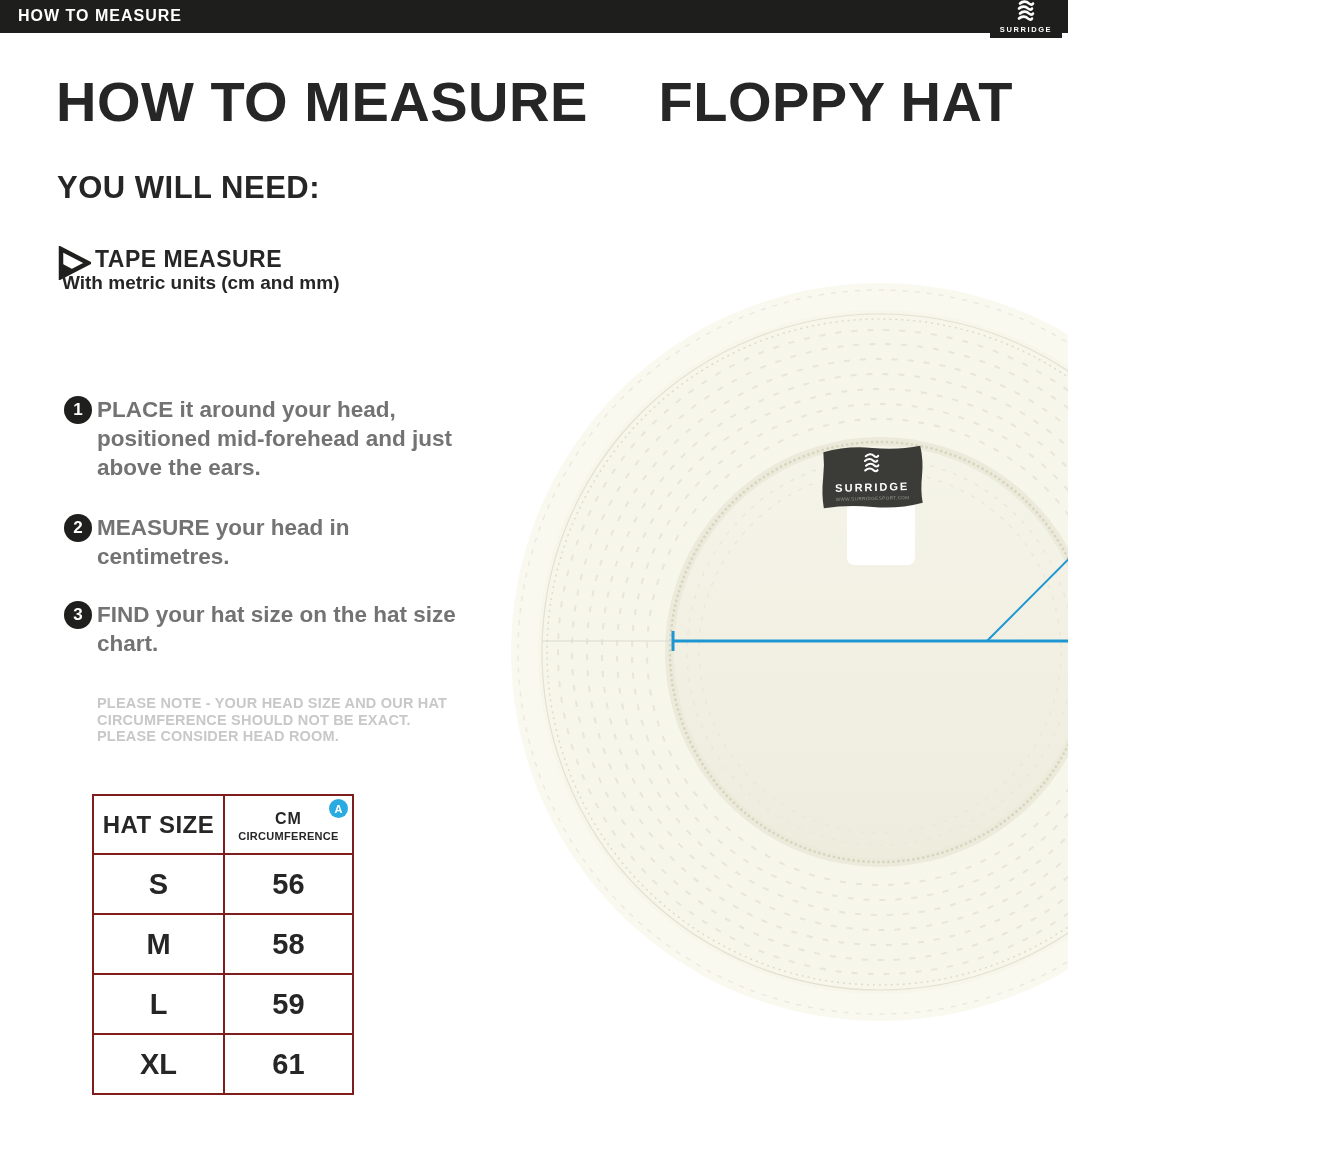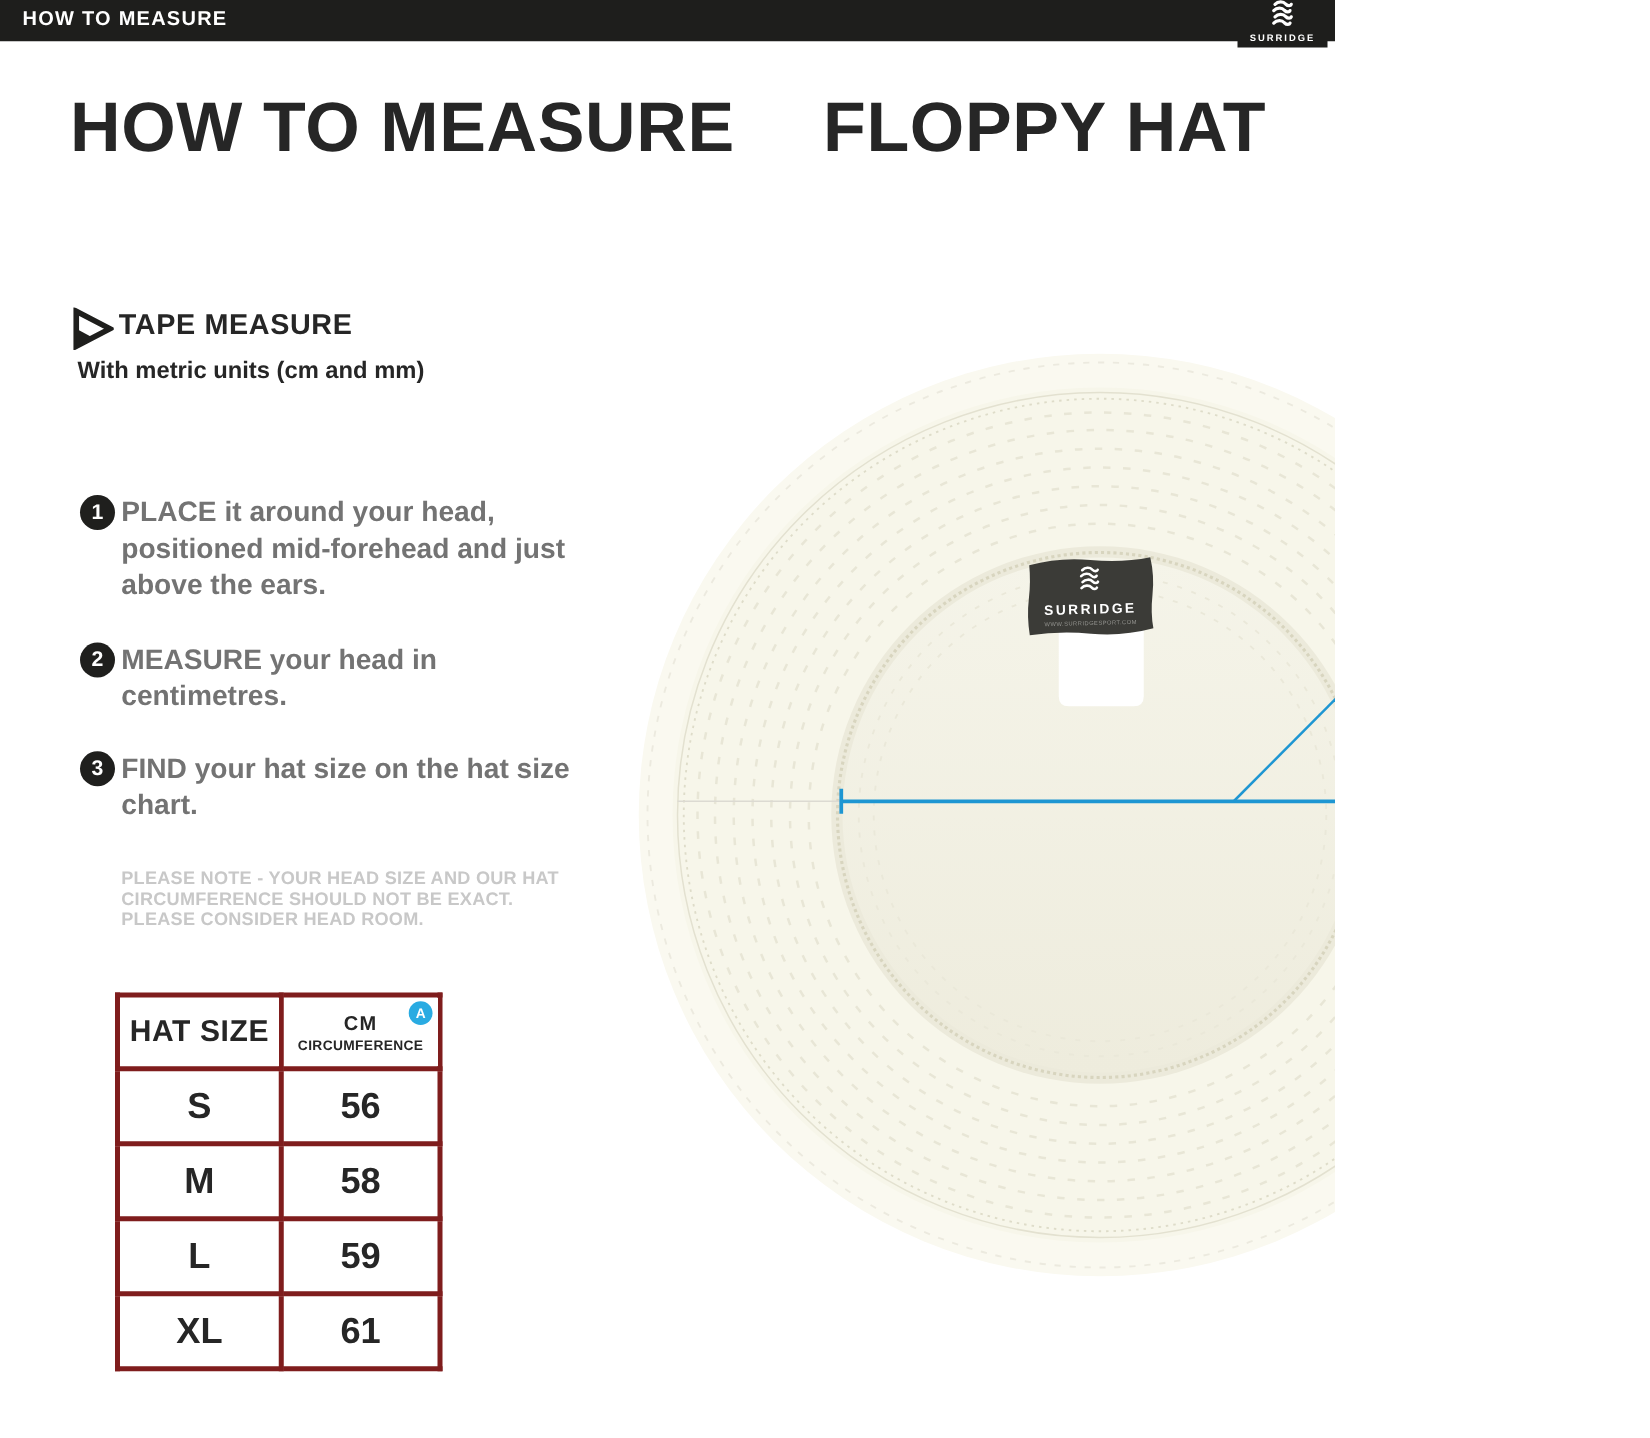--- a/index.html
+++ b/index.html
@@ -15,36 +15,36 @@
   
   .h1 { position:absolute; top:74px; font-size:56px; font-weight:bold; color:#262626; letter-spacing:0.5px; line-height:1; }
   .h1-left { left:56px; }
   .h1-right { right:55px; }
   .h2 { position:absolute; left:57px; top:170px; font-size:31px; font-weight:bold; color:#262626; letter-spacing:0.5px; }
 
   
   .tape-row { position:absolute; left:57px; top:244px; }
   .tape-icon { position:absolute; left:0; top:2px; }
   .tape-label { position:absolute; left:38px; top:2px; font-size:23px; font-weight:bold; color:#262626; letter-spacing:0.5px; white-space:nowrap; }
-  .tape-sub { position:absolute; left:5px; top:42px; font-size:19px; font-weight:bold; color:#262626; white-space:nowrap; }
+  .tape-sub { position:absolute; left:5px; top:28px; font-size:19px; font-weight:bold; color:#262626; white-space:nowrap; }
 
   
   .step { position:absolute; left:64px; width:412px; display:flex; }
   .step-badge { flex:0 0 auto; width:28px; height:28px; border-radius:50%; background:#1f1f1d; color:#fff; font-size:17px; font-weight:bold; display:flex; align-items:center; justify-content:center; margin-right:5px; margin-top:1px; }
   .step-text { font-size:22.5px; font-weight:bold; color:#737373; line-height:29px; }
   #step-1 { top:395px; }
   #step-2 { top:513px; }
   #step-3 { top:600px; }
 
   
   .note { position:absolute; left:97px; top:695px; width:356px; font-size:14.5px; font-weight:bold; color:#c8c8c8; line-height:16.5px; letter-spacing:0.2px; text-transform:uppercase; }
 
   
   .size-table { position:absolute; left:92px; top:794px; width:262px; border-collapse:collapse; table-layout:fixed; }
-  .size-table td, .size-table th { border:4px solid #7f1d1d; text-align:center; vertical-align:middle; background:#fff; }
+  .size-table td, .size-table th { border:2px solid #7f1d1d; text-align:center; vertical-align:middle; background:#fff; }
   .size-table th { height:59px; position:relative; }
   .size-table td { height:60px; font-size:29px; font-weight:bold; color:#262626; }
   .th-hatsize { font-size:24px; font-weight:bold; color:#262626; letter-spacing:0.5px; width:131px; }
   .th-cm-main { font-size:16px; font-weight:bold; color:#262626; line-height:24px; letter-spacing:1px; }
   .th-cm-sub { font-size:11px; font-weight:bold; color:#262626; letter-spacing:0.3px; line-height:11px; }
   .th-badge { position:absolute; top:3px; right:4px; width:19px; height:19px; border-radius:50%; background:#29abe2; color:#fff; font-size:11px; font-weight:bold; display:flex; align-items:center; justify-content:center; }
 
   
   .hat-wrap { position:absolute; left:505px; top:280px; width:752px; height:752px; }
 </style>
@@ -65,20 +65,21 @@
           <path d="M -6 2.5 C -3.5 0, 0.5 0, 2.5 2.2 C 4.5 4.2, 6.5 3.8, 7 2.5"></path>
           <path d="M -7 7.5 C -4.5 5, -0.5 5, 1.5 7.2 C 3.5 9.2, 5.5 8.8, 6 7.5"></path>
         </g>
       </svg>
     </span>
     <span class="brand-text">SURRIDGE</span>
   </div>
 
   <div class="h1 h1-left">HOW TO MEASURE</div>
   <div class="h1 h1-right">FLOPPY HAT</div>
+  <div class="h2">YOU WILL NEED:</div>
 
   <div class="tape-row">
     <span class="tape-icon">
       <svg width="34" height="34" viewBox="0 0 34 34">
         <path d="M4 3 L31 17 L4 31 Z" fill="none" stroke="#1f1f1d" stroke-width="4.5" stroke-linejoin="miter"></path>
         <path d="M4 17 L17 24 L4 31 Z" fill="#1f1f1d"></path>
       </svg>
     </span>
     <span class="tape-label">TAPE MEASURE</span>
     <span class="tape-sub">With metric units (cm and mm)</span>

